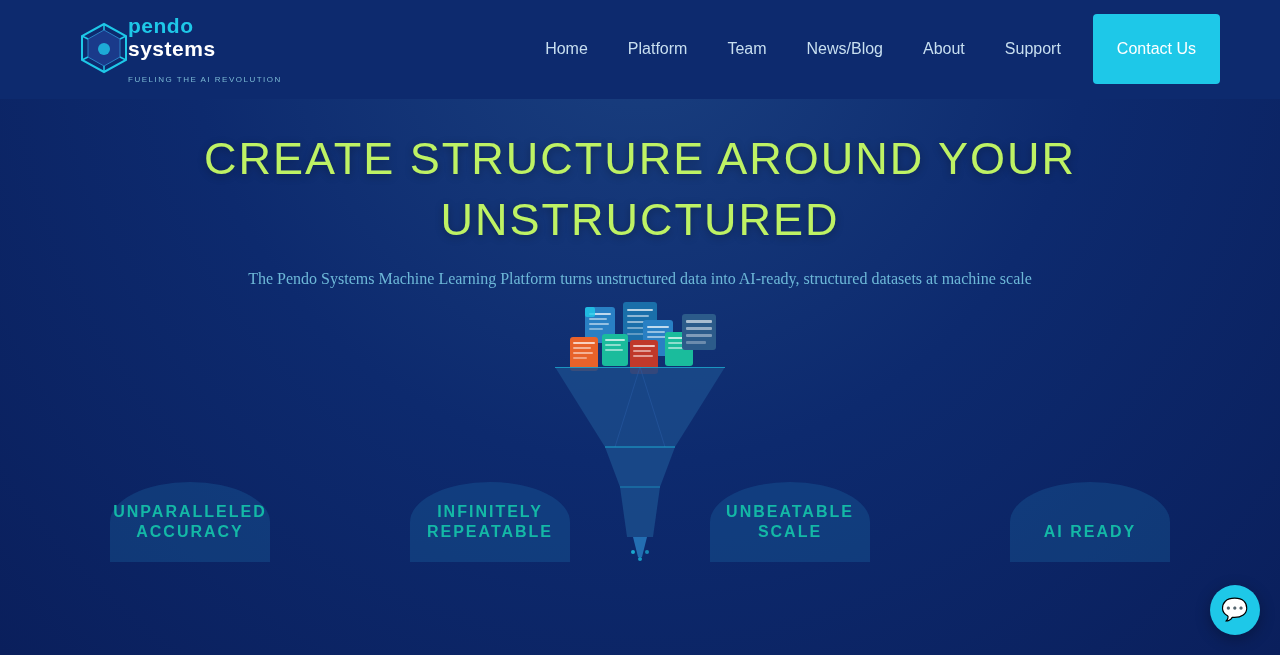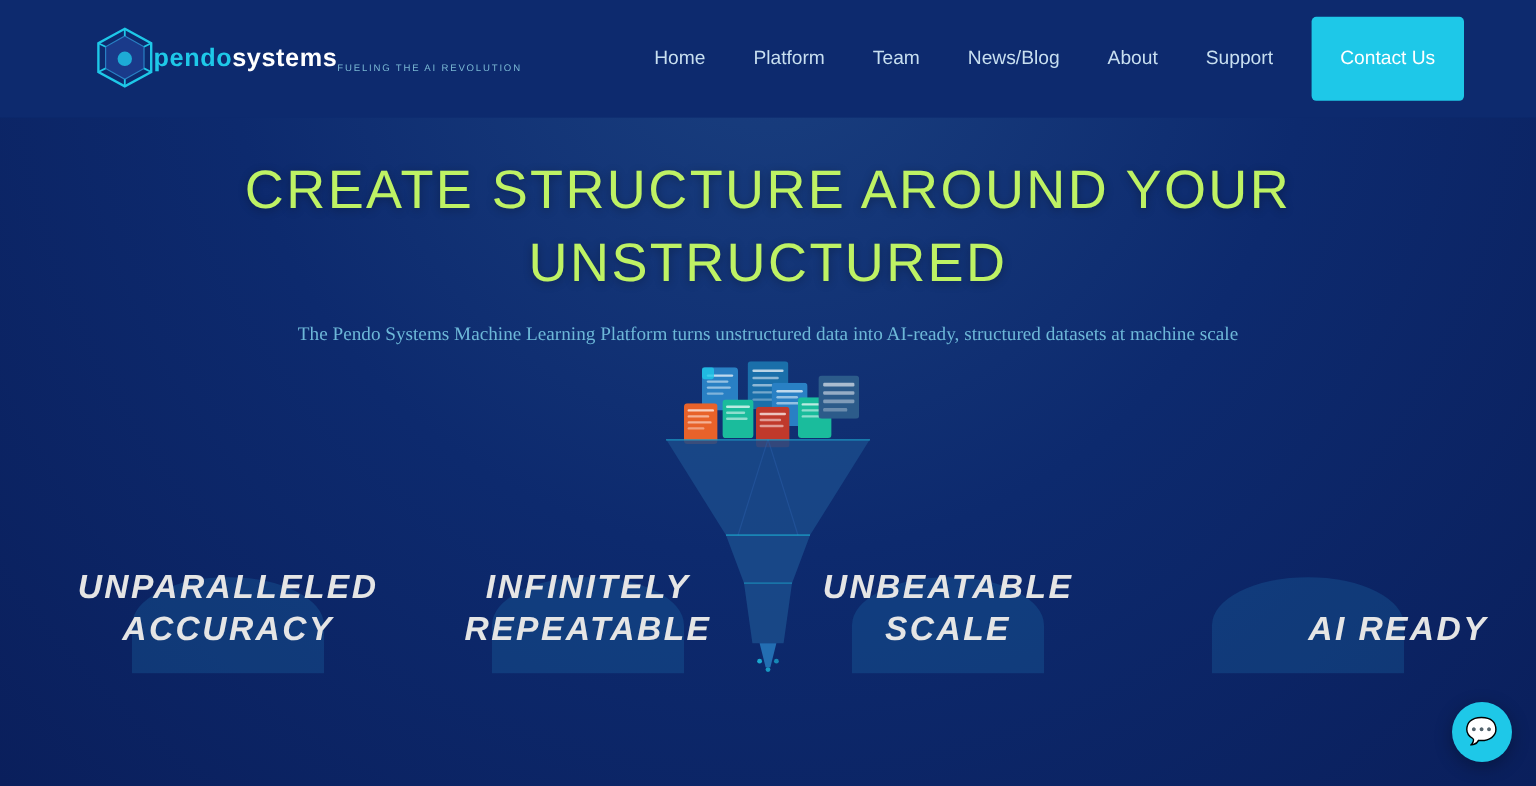--- a/index.html
+++ b/index.html
@@ -24,21 +24,21 @@
       z-index: 10;
     }
 
     .logo-area {
       display: flex;
       align-items: center;
     }
 
     .logo-text {
       display: flex;
-      flex-direction: row;
+      flex-direction: column;
       line-height: 1.1;
     }
 
     .logo-tagline {
       color: #7ab8d4;
       font-size: 8px;
       letter-spacing: 1.5px;
       text-transform: uppercase;
       margin-top: 16px;
     }
@@ -137,29 +137,28 @@
       border-radius: 50% 50% 0 0;
       opacity: 0.25;
     }
 
     .feature-item:nth-child(1)::before { background: #1e7ab8; }
     .feature-item:nth-child(2)::before { background: #1e7ab8; }
     .feature-item:nth-child(3)::before { background: #1e7ab8; }
     .feature-item:nth-child(4)::before { background: #1e7ab8; }
 
     .feature-label {
-      color: #e5e5e5;
-      font-size: 28px;
+      color: #14b8a6;
+      font-size: 16px;
       font-weight: 700;
       letter-spacing: 2px;
       text-transform: uppercase;
       line-height: 1.25;
       position: relative;
       z-index: 2;
-      font-style: italic;
     }
 
     
     .chat-bubble {
       position: fixed;
       bottom: 20px;
       right: 20px;
       width: 50px;
       height: 50px;
       background: #1ec8e8;
@@ -363,21 +362,21 @@
       </div>
     </div>
     <div class="feature-item">
       <div class="feature-label">
         <div style="white-space:pre-line;margin-top:40px;">UNBEATABLE
 SCALE</div>
       </div>
     </div>
     <div class="feature-item">
       <div class="feature-label">
-        <div style="white-space:pre-line;text-align:right;">AI READY</div>
+        <div style="white-space:pre-line;">AI READY</div>
       </div>
     </div>
   </div>
 </div>
 
 <div class="chat-bubble">
   <span class="chat-icon">💬</span>
 </div>
 
 </body></html>

